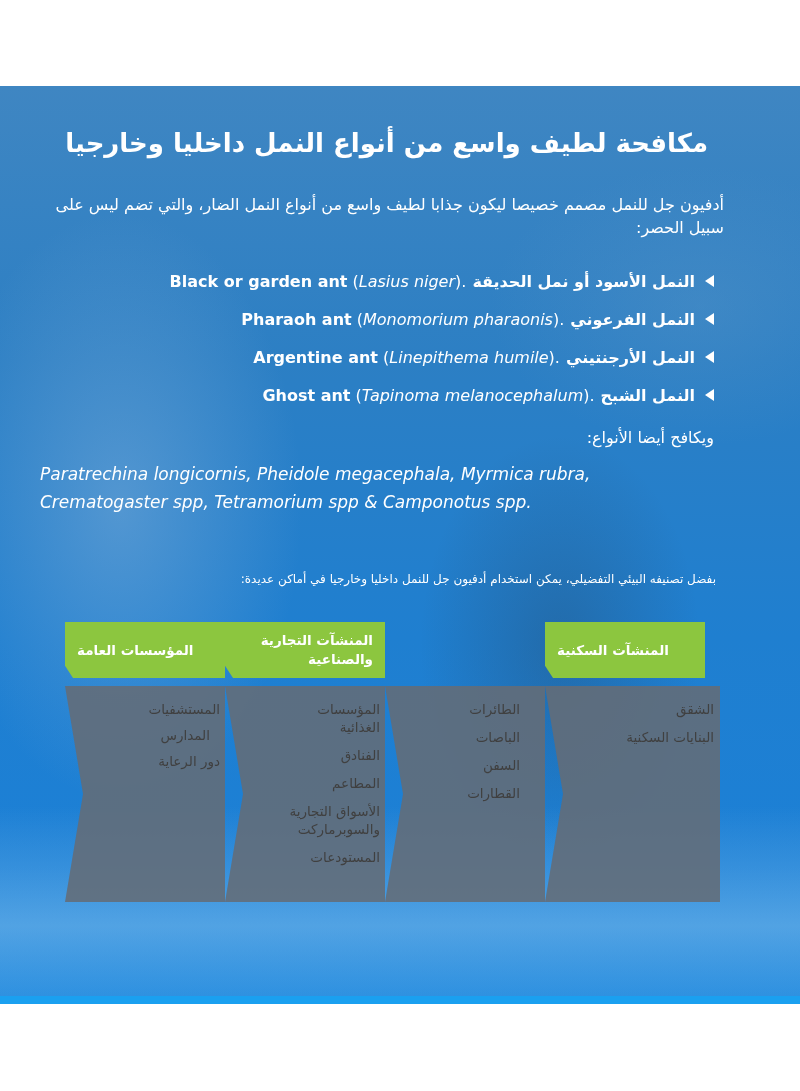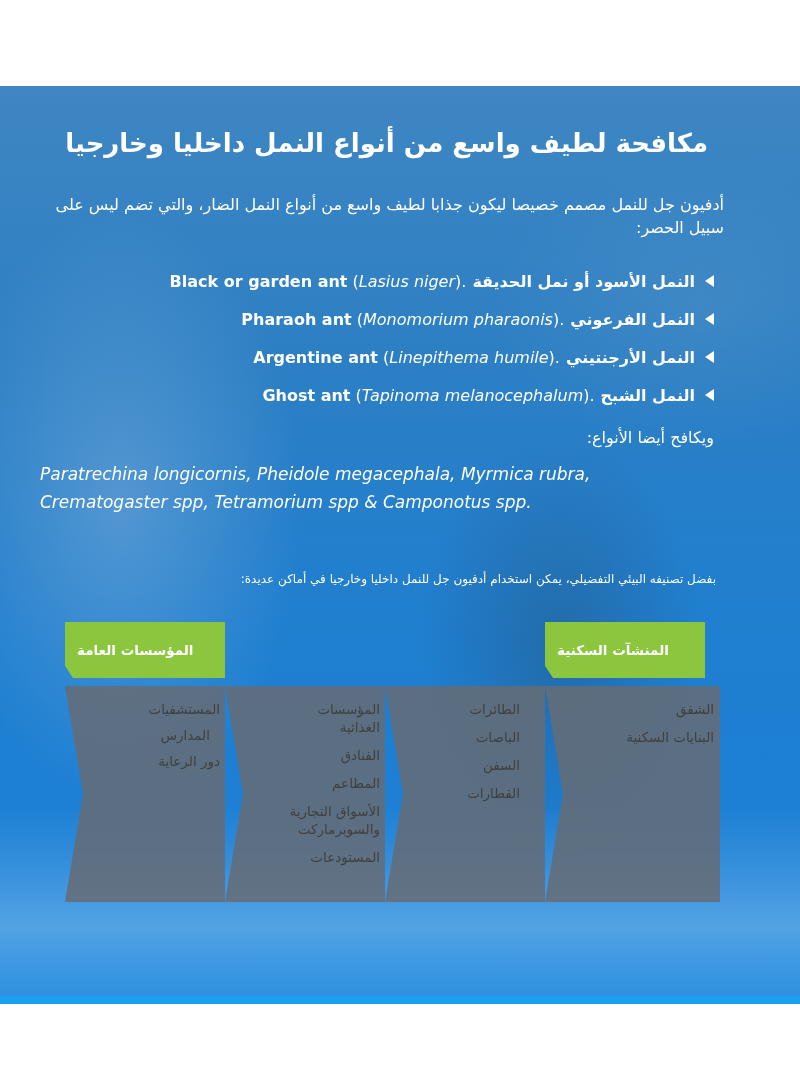--- a/index.html
+++ b/index.html
@@ -139,20 +139,21 @@
   <div class="col" style="left:325px;">
     <div class="body">
       <div class="item" style="padding-right:20px;">الطائرات</div>
       <div class="item" style="padding-right:20px;">الباصات</div>
       <div class="item" style="padding-right:20px;">السفن</div>
       <div class="item" style="padding-right:20px;">القطارات</div>
     </div>
   </div>
 
   <div class="col" style="left:165px;">
+    <div class="head">المنشآت التجارية والصناعية</div>
     <div class="body">
       <div class="item" style="padding-left:30px;">المؤسسات الغذائية</div>
       <div class="item" style="padding-left:30px;">الفنادق</div>
       <div class="item" style="padding-left:20px;">المطاعم</div>
       <div class="item" style="padding-left:20px;">الأسواق التجارية والسوبرماركت</div>
       <div class="item">المستودعات</div>
     </div>
   </div>
 
   <div class="col" style="left:5px;">

